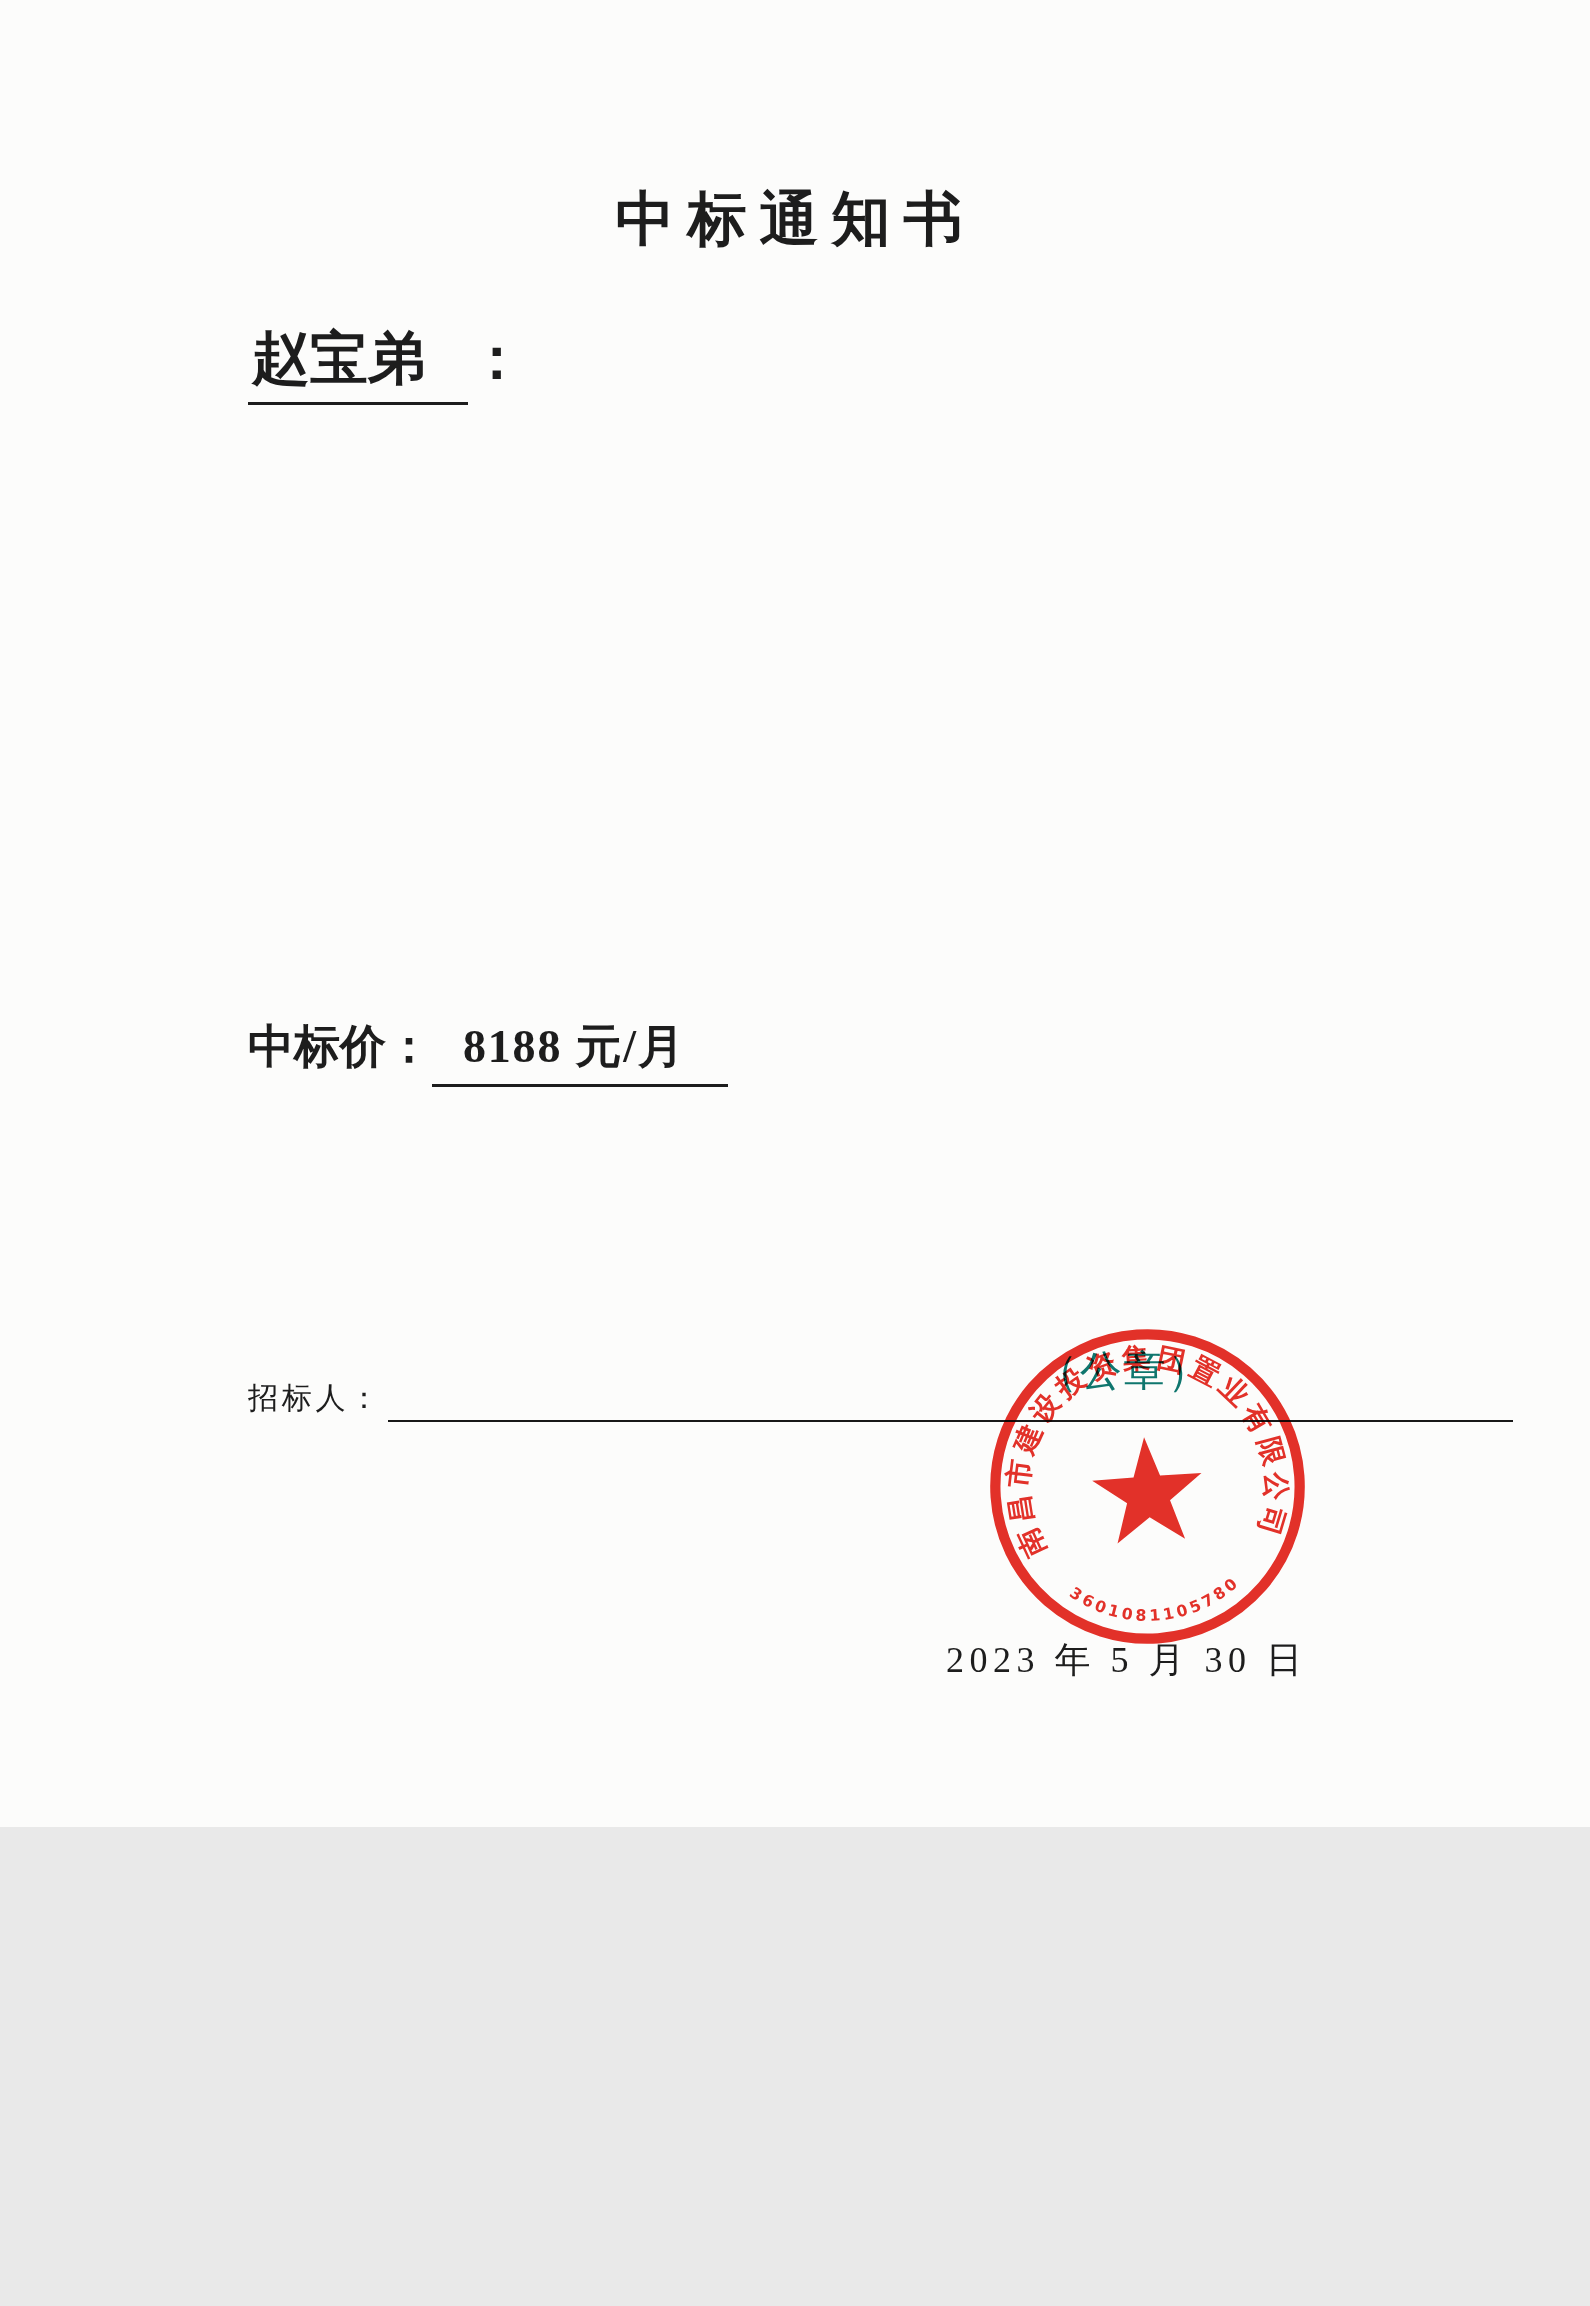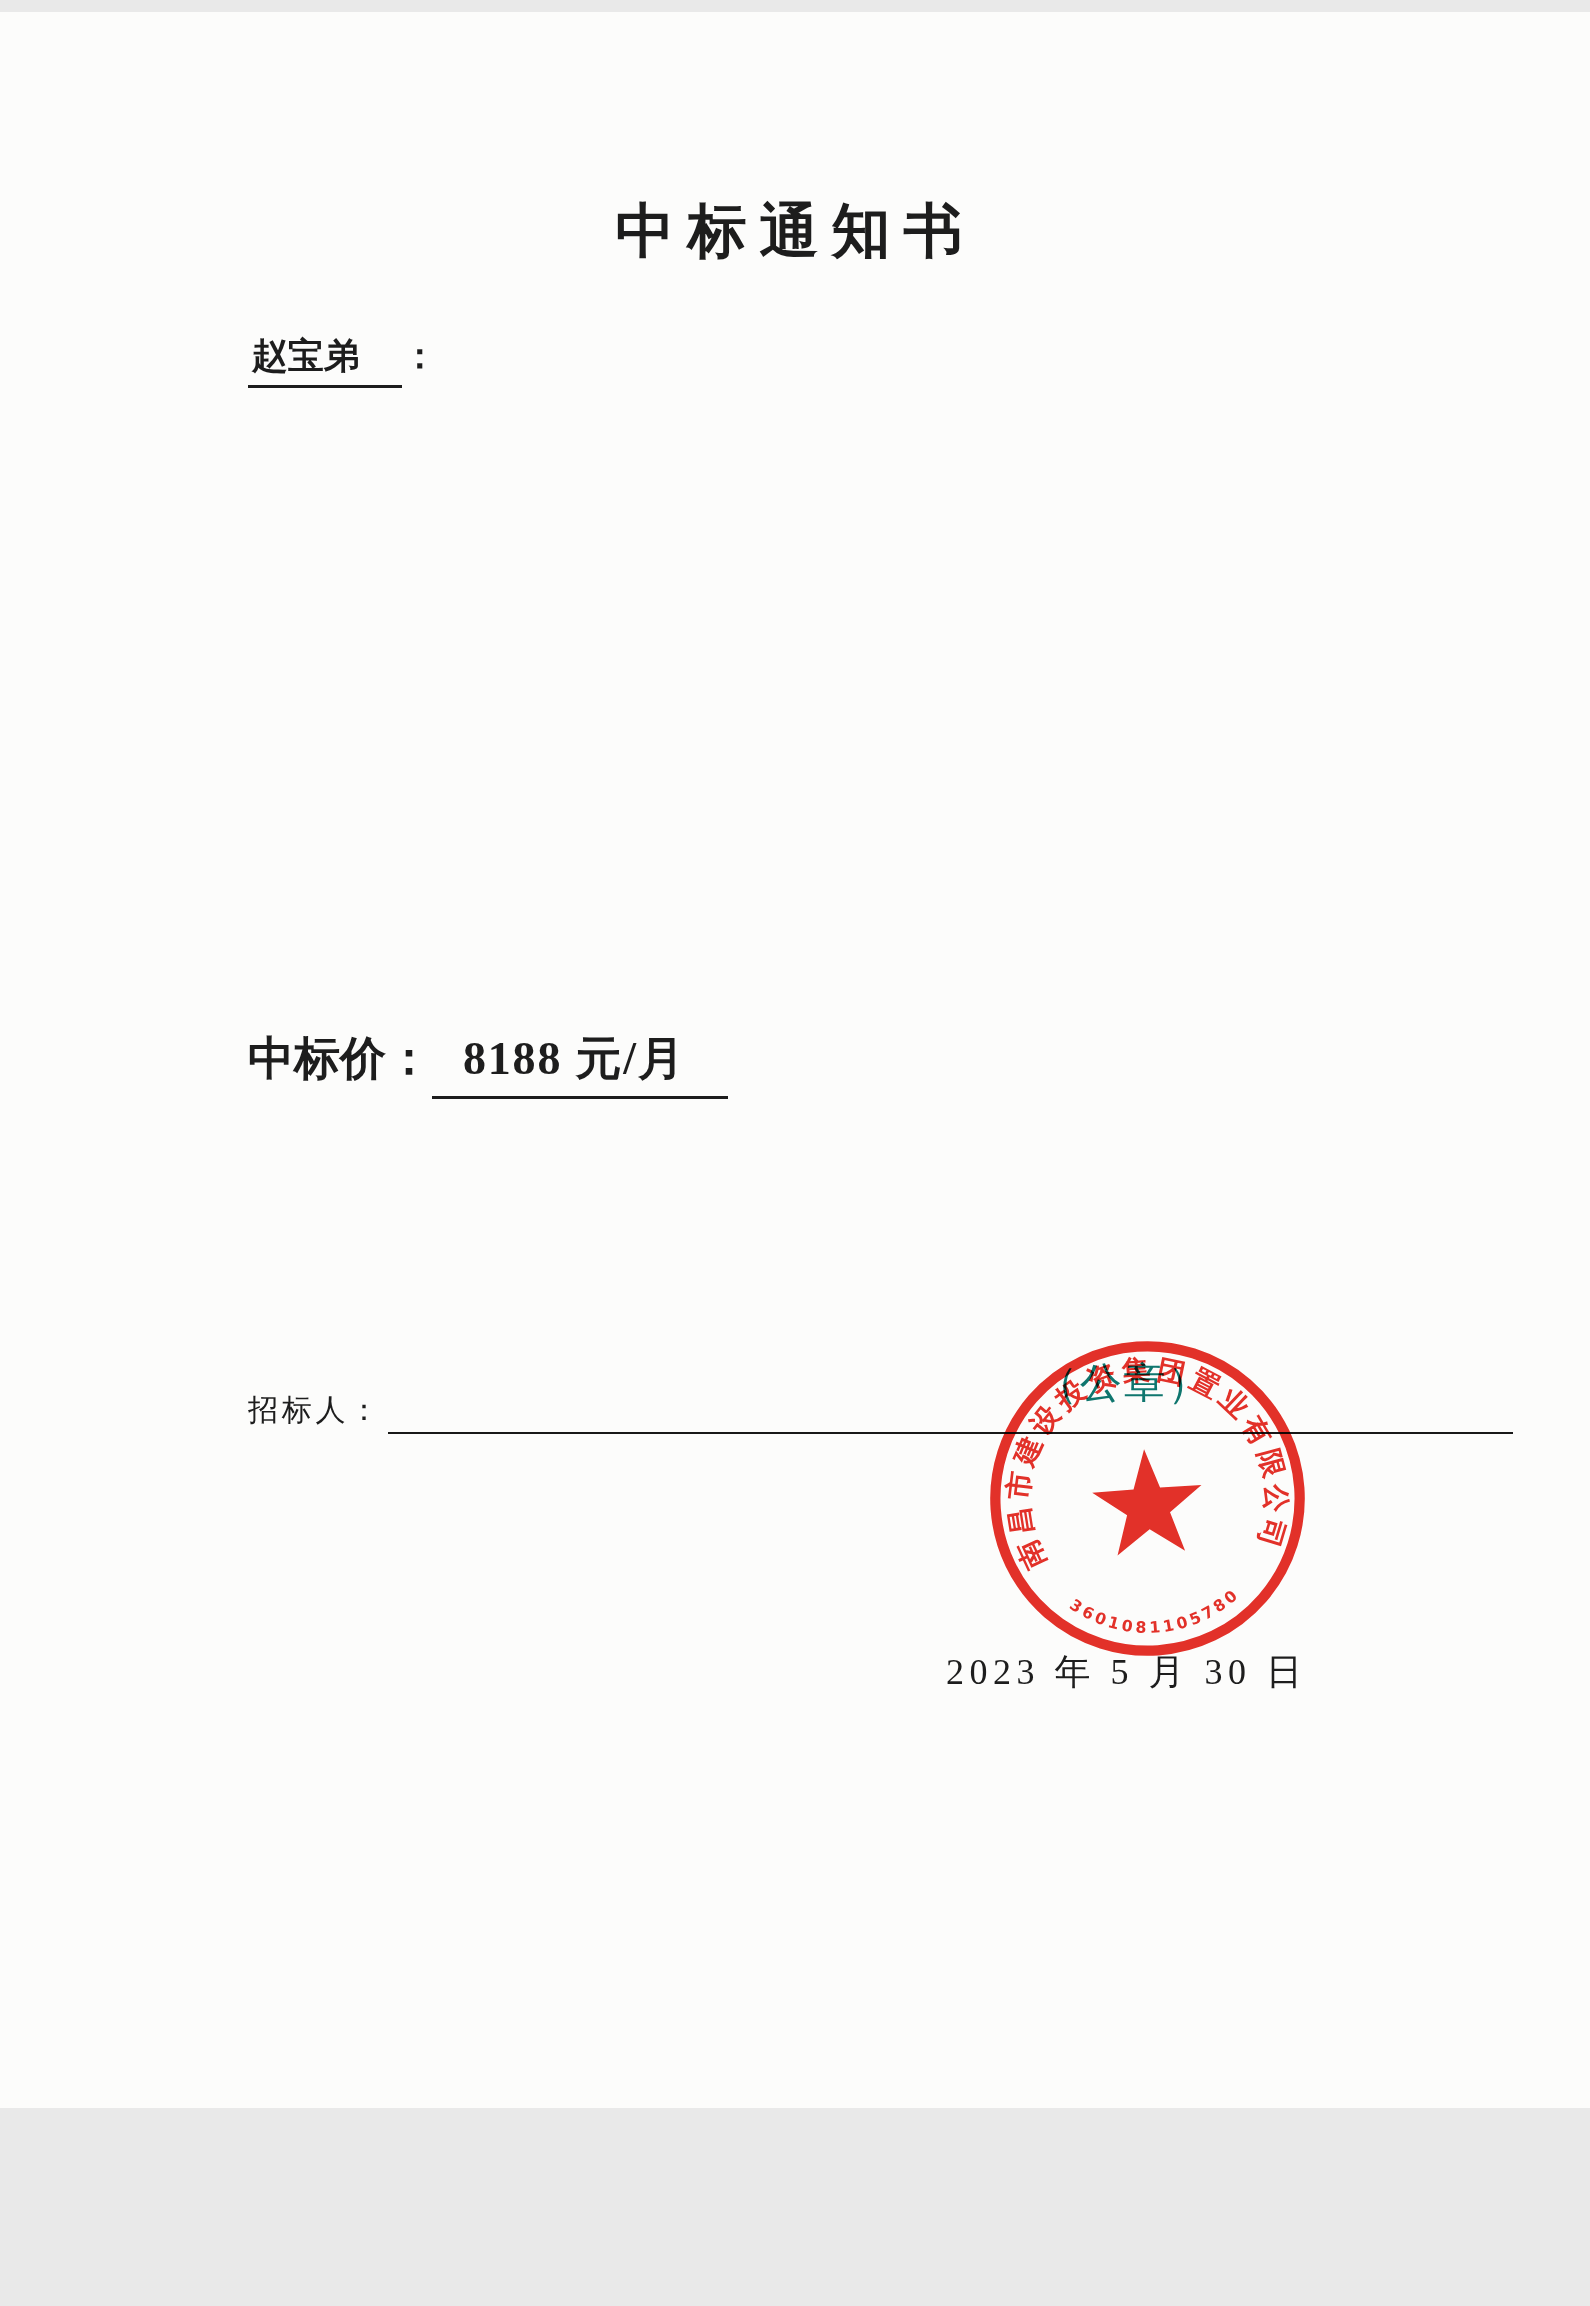--- a/index.html
+++ b/index.html
@@ -3,41 +3,41 @@
 <meta charset="utf-8">
 <style>
   html, body { margin: 0; padding: 0; }
   body {
     background: #e9e9e9;
     font-family: "Liberation Serif", "DejaVu Serif", serif;
   }
   .page {
     position: relative;
     width: 1591px;
-    height: 2096px;
-    margin: 12px auto;
+    height: 1827px;
+    margin: 0 auto;
     background: #fcfcfb;
     color: #1d1d1d;
     overflow: hidden;
   }
   .doc-title {
     position: absolute;
     left: 0;
     top: 180px;
     width: 1591px;
     text-align: center;
     font-size: 59px;
     font-weight: bold;
     letter-spacing: 13px;
   }
   .addressee-row {
     position: absolute;
     left: 248px;
     top: 320px;
-    font-size: 36px;
+    font-size: 58px;
     font-weight: bold;
   }
   .addressee-name {
     display: inline-block;
     border-bottom: 3.7px solid #1d1d1d;
     padding: 0 42px 3.7px 3.7px;
   }
   .body-para {
     position: absolute;
     left: 246px;

